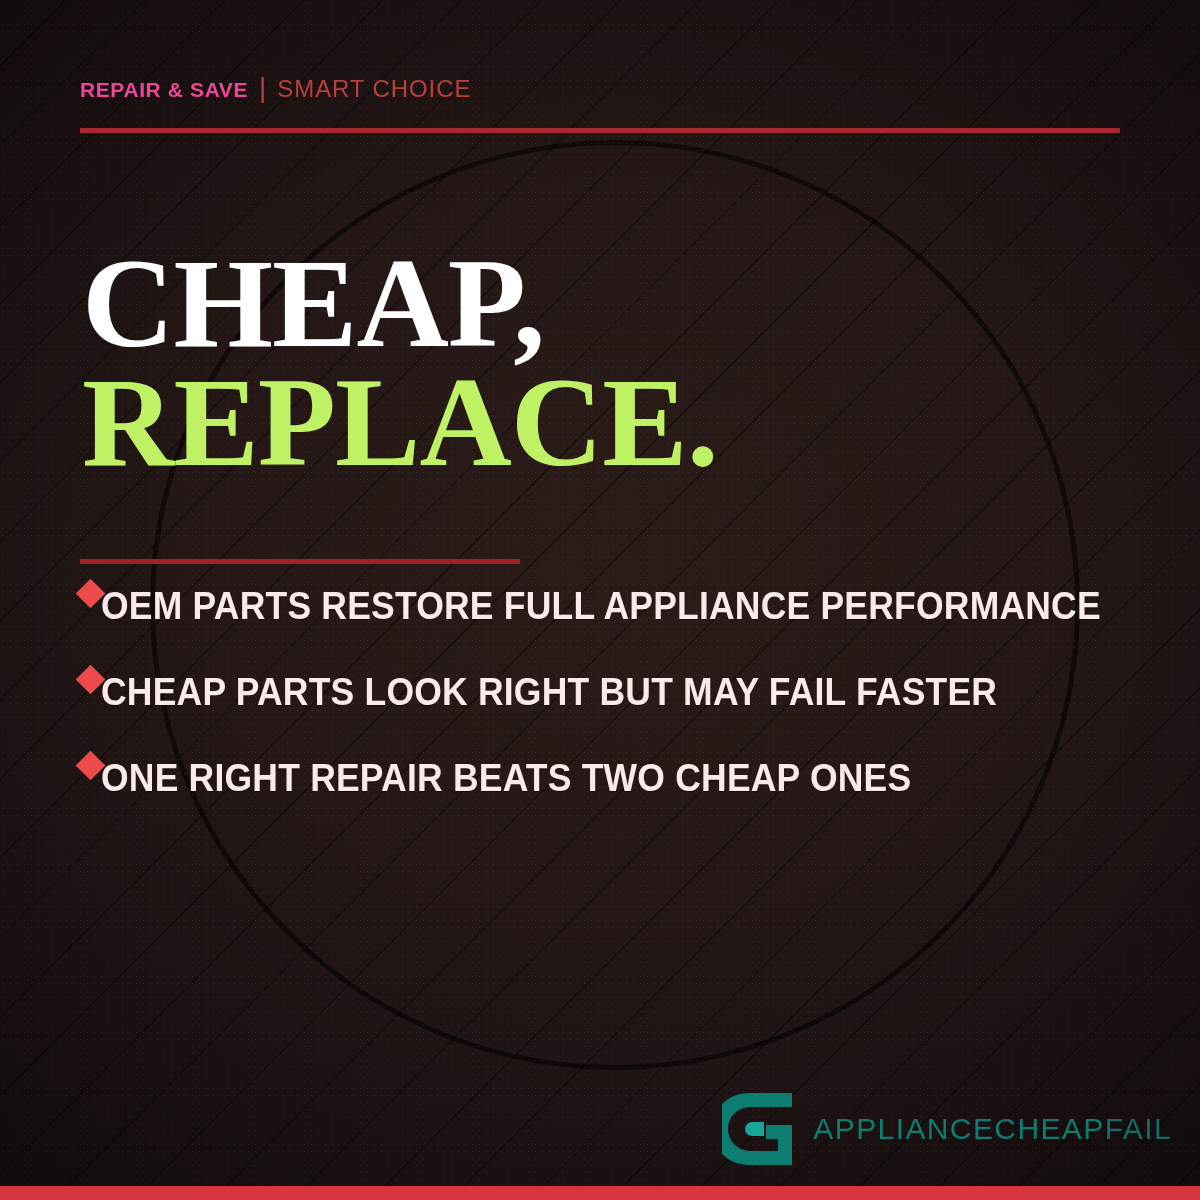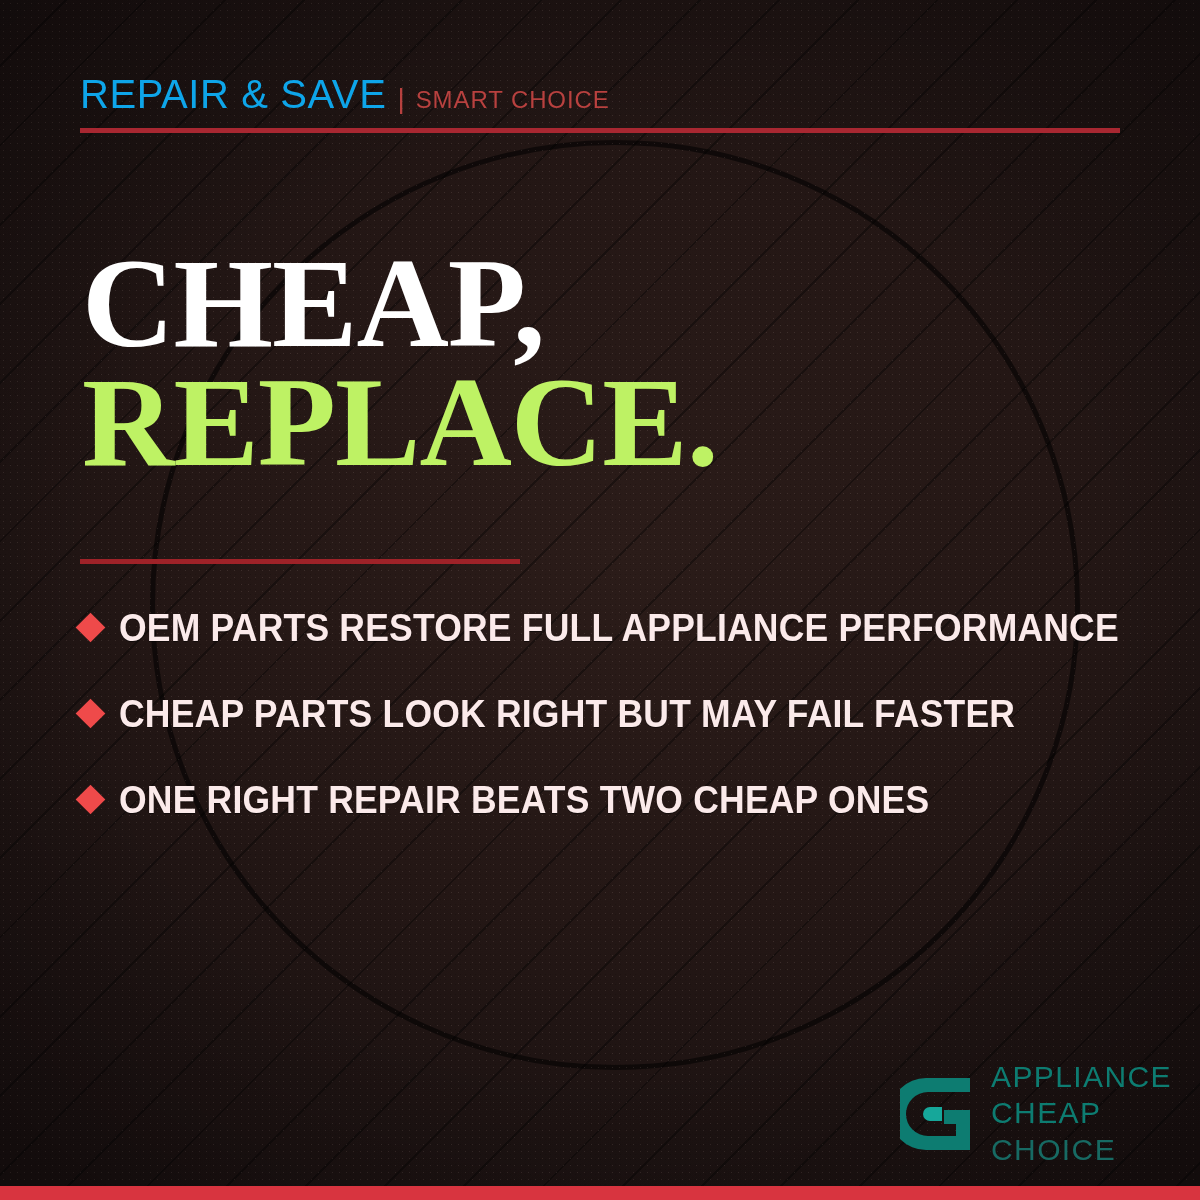--- a/index.html
+++ b/index.html
@@ -54,22 +54,22 @@
 
   
   .content{position:absolute;inset:0;}
 
   .eyebrow{
     position:absolute;left:80px;top:72px;
     display:flex;align-items:baseline;gap:11px;
     white-space:nowrap;
   }
   .eyebrow-main{
-    font-size:40px;font-weight:normal;letter-spacing:.6px;
-    color:#0ea5e9;
+    font-size:21px;font-weight:bold;letter-spacing:.6px;
+    color:#ec4899;
   }
   .eyebrow-sub{
     font-size:24px;font-weight:normal;letter-spacing:.9px;
     color:#b8413f;
   }
   .eyebrow-pipe{
     font-size:28px;font-weight:normal;color:#b8413f;
   }
 
   .top-rule{
@@ -93,23 +93,22 @@
   .mid-rule{
     position:absolute;left:80px;top:559px;
     width:440px;height:5px;background:#9e2228;
   }
 
   .bullets{
     position:absolute;left:80px;top:585px;
     width:1090px;
   }
   .bullet{
-    display:flex;align-items:center;
+    display:flex;align-items:flex-start;
     height:86px;
-    gap:18px;
   }
   .bullet-mark{
     flex:0 0 auto;
     width:21px;height:21px;
     background:#ef4a4a;
     transform:rotate(45deg);
     margin-top:-2px;
   }
   .bullet-text{
     font-size:38px;
@@ -126,23 +125,22 @@
   .logo{
     position:absolute;right:28px;bottom:35px;
     display:flex;align-items:center;gap:13px;
   }
   .logo-mark{
     position:relative;
     width:78px;height:72px;
     flex:0 0 auto;
   }
   .logo-words{
-    display:flex;flex-direction:column;
+    display:flex;flex-direction:row;
     line-height:.96;
-    gap:8px;
   }
   .logo-word{
     font-size:30px;
     font-weight:normal;
     letter-spacing:1.4px;
     color:#0d7c71;
   }
   .logo-word.dim{color:#176a63;}
 
   .bottom-bar{
@@ -203,21 +201,21 @@
       <span class="logo-mark">
         <svg viewBox="0 0 78 72" width="78" height="72" aria-hidden="true">
           <path d="M70 0 H26 A26 26 0 0 0 26 72 H70 V32 H44 V46 H56 V58 H28
                    A18 18 0 0 1 28 14 H70 Z" fill="#0d7c71"></path>
           <path d="M30 29 H42 V43 H30 A7 7 0 0 1 30 29 Z" fill="#16a79a"></path>
         </svg>
       </span>
       <span class="logo-words">
         <span class="logo-word">APPLIANCE</span>
         <span class="logo-word">CHEAP</span>
-        <span class="logo-word dim">CHOICE</span>
+        <span class="logo-word dim">FAIL</span>
       </span>
     </div>
 
     <div class="bottom-bar">
       <span class="bottom-bar-noise"></span>
     </div>
 
   </div>
 </div>
 

